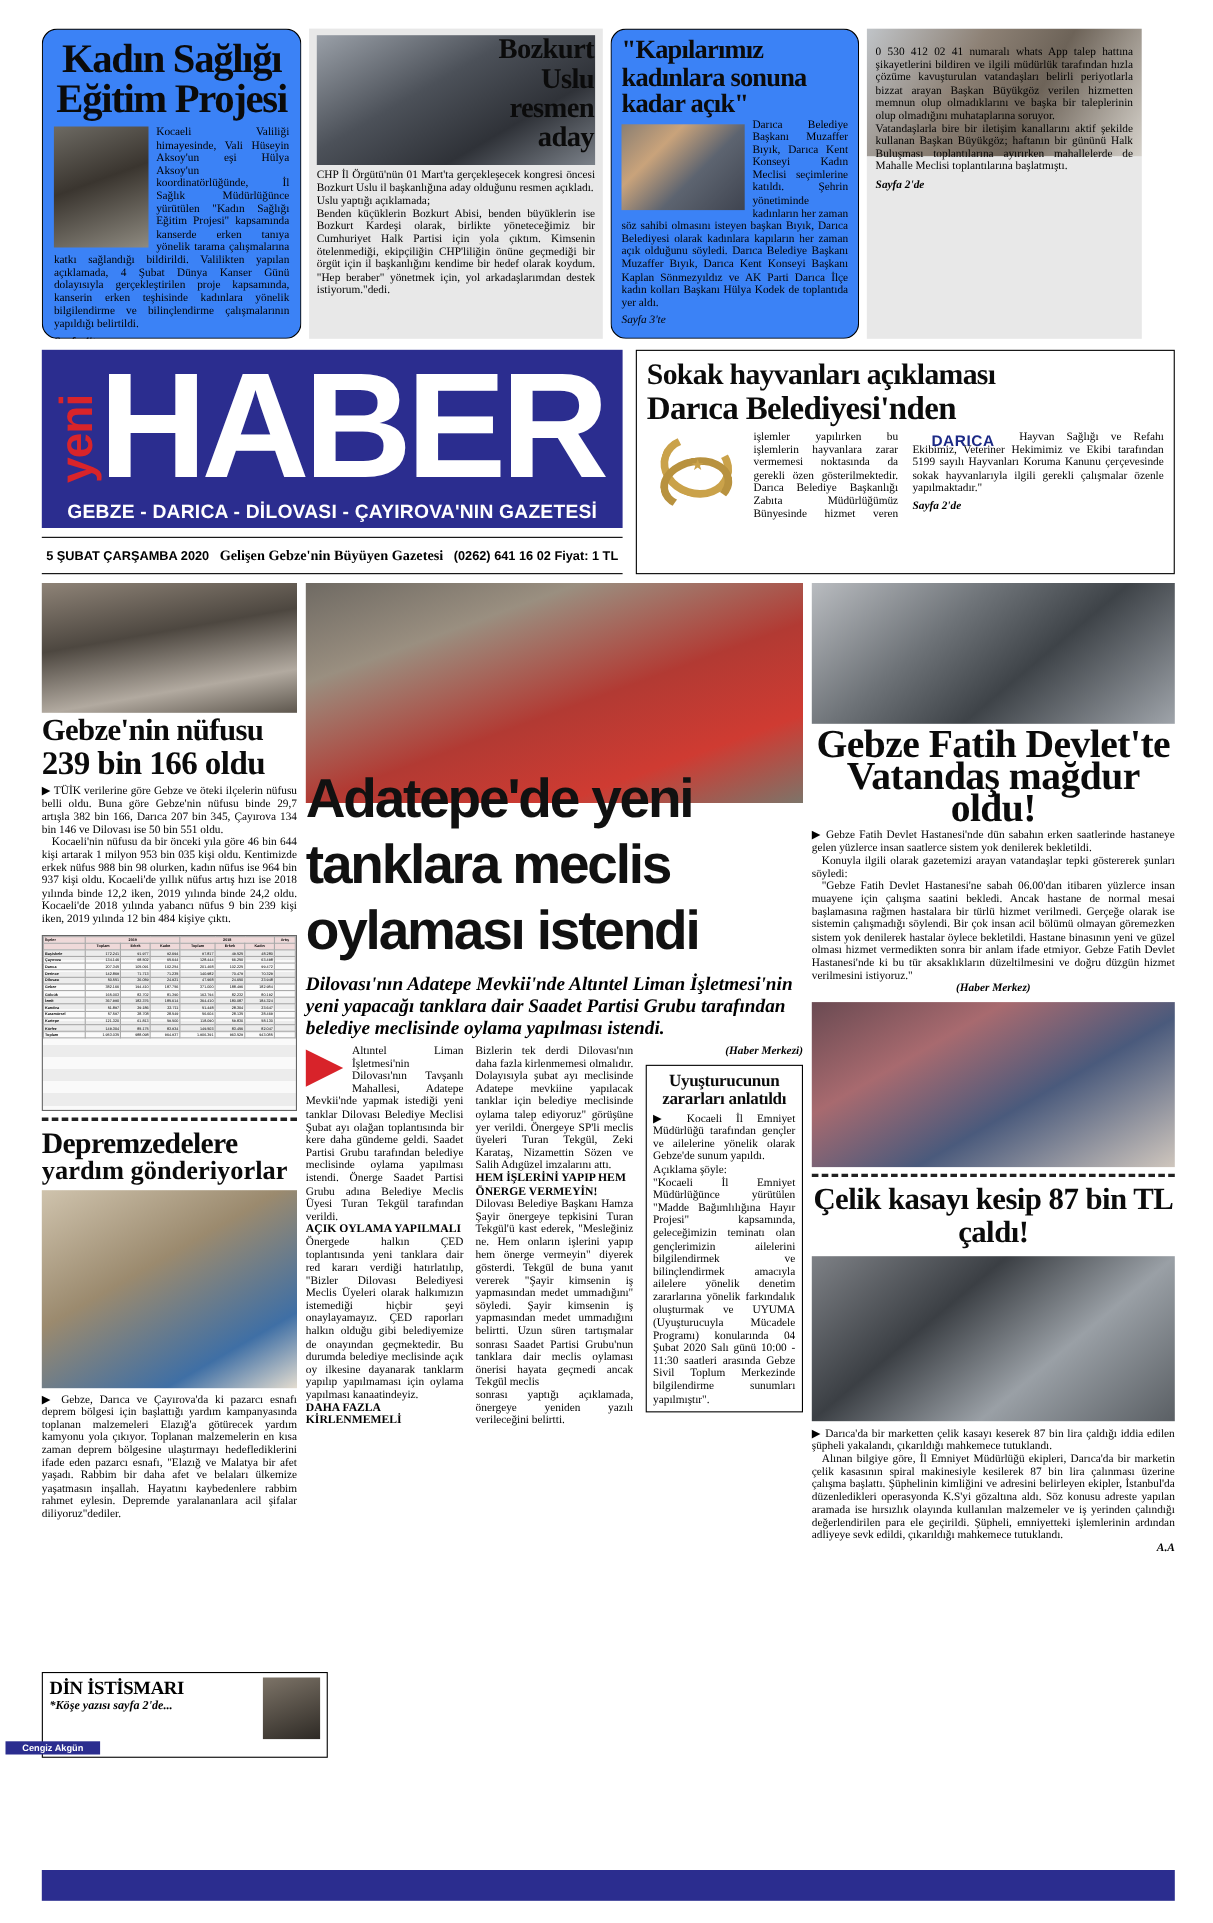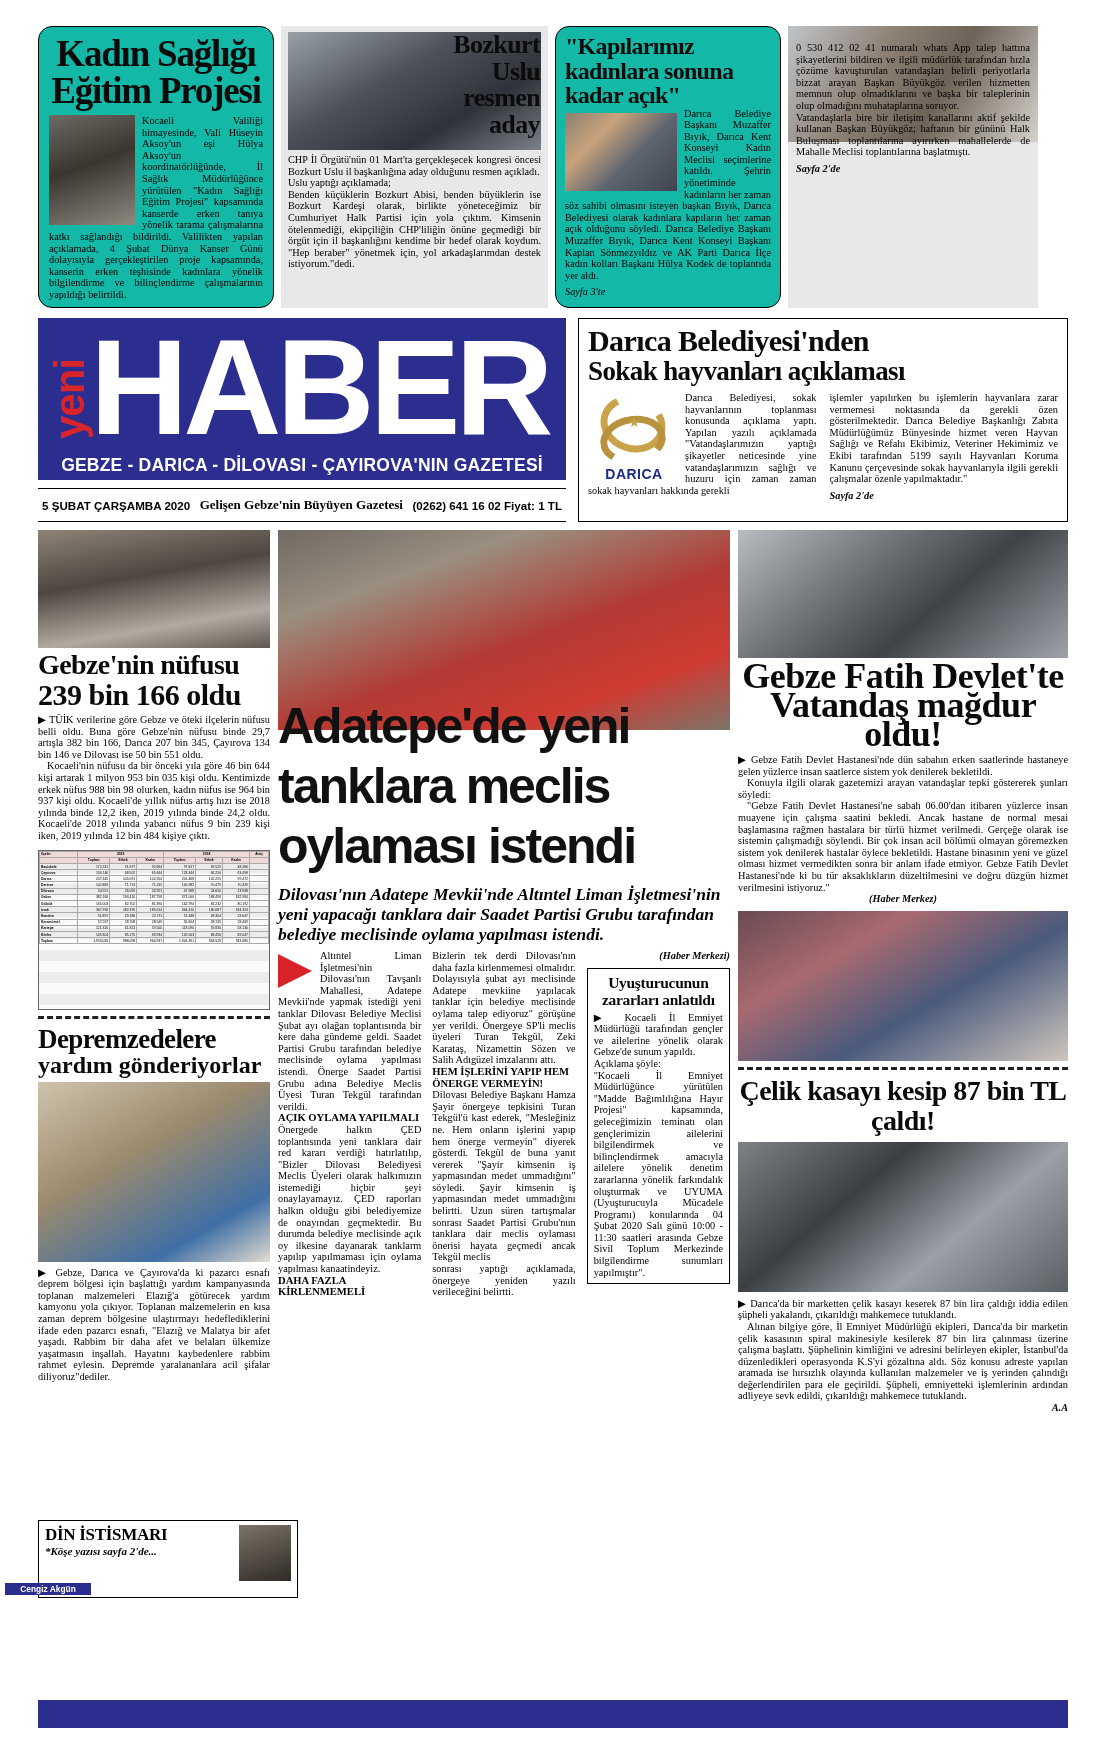--- a/index.html
+++ b/index.html
@@ -6,21 +6,21 @@
   body {
     width: 1103px; height: 1748px;
     background: #ffffff;
     font-family: "Liberation Serif", serif;
     overflow: hidden;
     position: relative;
   }
   .page { position: relative; width: 1103px; height: 1748px; padding: 0; }
 
   
-  .rb { border: 1.5px solid #000; border-radius: 14px; background: #14b8a6; }
+  .rb { border: 1.5px solid #000; border-radius: 14px; background: #3b82f6; }
   .justify { text-align: justify; }
   .serif-body { font-family: "Liberation Serif", serif; font-size: 10.3px; line-height: 11.6px; }
   .blk-headline { font-family: "Liberation Serif", serif; font-weight: bold; color: #0b0b0b; }
 
   
   .topstrip { position: absolute; left: 38px; top: 26px; width: 1030px; height: 282px; display: flex; gap: 7px; }
   .tsbox { position: relative; overflow: hidden; }
 
   .ts1 { width: 236px; }
   .ts1 .rb { width: 100%; height: 282px; padding: 8px 10px 6px 10px; }
@@ -178,30 +178,29 @@
     <div class="mh-tag">GEBZE - DARICA - DİLOVASI - ÇAYIROVA'NIN GAZETESİ</div>
   </div>
 
   <div class="datebar">
     <div class="d1">5 ŞUBAT ÇARŞAMBA 2020</div>
     <div class="d2">Gelişen Gebze'nin Büyüyen Gazetesi</div>
     <div class="d3">(0262) 641 16 02  Fiyat: 1 TL</div>
   </div>
 
   <div class="darica">
+    <h2 class="blk-headline" style="font-size:27px">Sokak hayvanları açıklaması</h2>
     <h2 class="blk-headline">Darıca Belediyesi'nden</h2>
-    <h2 class="blk-headline" style="font-size:27px">Sokak hayvanları açıklaması</h2>
     <div class="cols">
       <div class="logo">
         <div class="moon"></div>
         <div class="moon2"></div>
         <div class="star">★</div>
         <div class="lbl">DARICA</div>
       </div>
-      <p class="serif-body justify">Darıca Belediyesi, sokak hayvanlarının toplanması konusunda açıklama yaptı. Yapılan yazılı açıklamada "Vatandaşlarımızın yaptığı şikayetler neticesinde yine vatandaşlarımızın sağlığı ve huzuru için zaman zaman sokak hayvanları hakkında gerekli</p>
       <p class="serif-body justify">işlemler yapılırken bu işlemlerin hayvanlara zarar vermemesi noktasında da gerekli özen gösterilmektedir. Darıca Belediye Başkanlığı Zabıta Müdürlüğümüz Bünyesinde hizmet veren Hayvan Sağlığı ve Refahı Ekibimiz, Veteriner Hekimimiz ve Ekibi tarafından 5199 sayılı Hayvanları Koruma Kanunu çerçevesinde sokak hayvanlarıyla ilgili gerekli çalışmalar özenle yapılmaktadır."</p>
       <span class="serif-body" style="font-style:italic;font-weight:bold">Sayfa 2'de</span>
     </div>
   </div>
 
   <div class="main">
 
     <div class="colL">
       <div class="ph1"></div>
       <h2 class="h-a blk-headline">Gebze'nin nüfusu</h2>

